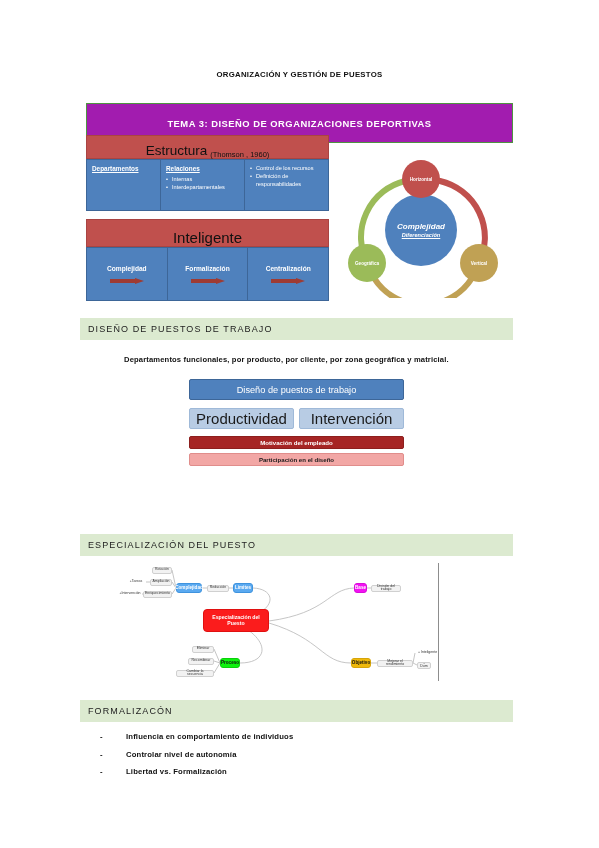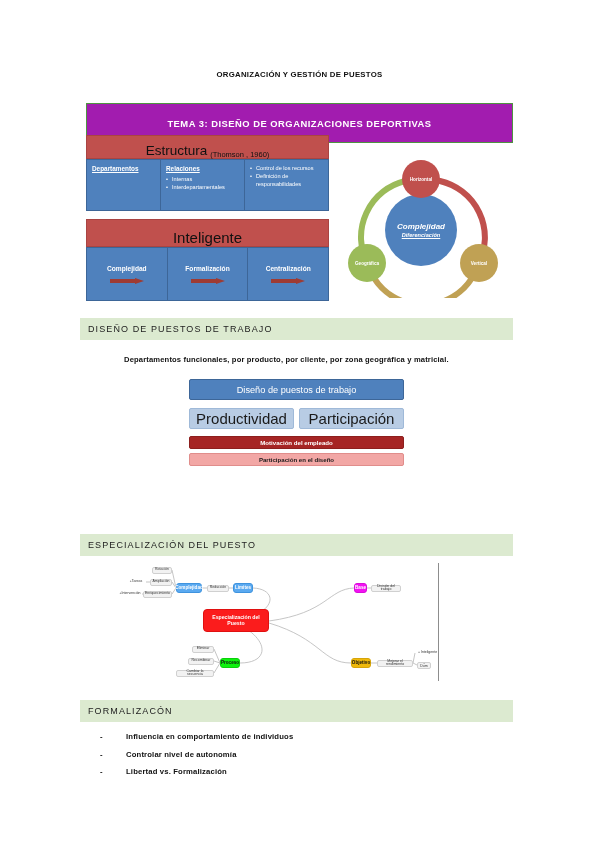--- a/index.html
+++ b/index.html
@@ -518,21 +518,21 @@
   <div class="body-text">Departamentos funcionales, por producto, por cliente, por zona geográfica y matricial.</div>
 
   <div class="jobdesign">
     <div class="jd-row">
       <div class="jd-box jd-blue">Diseño de puestos de trabajo</div>
     </div>
     <div class="jd-row">
     </div>
     <div class="jd-row">
       <div class="jd-box jd-lightblue">Productividad</div>
-      <div class="jd-box jd-lightblue">Participación</div>
+      <div class="jd-box jd-lightblue">Intervención</div>
     </div>
     <div class="jd-row jd-gap">
       <div class="jd-box jd-darkred">Motivación del empleado</div>
     </div>
     <div class="jd-row">
       <div class="jd-box jd-pink">Participación en el diseño</div>
     </div>
   </div>
 
   <div class="section-header" id="sh-especializacion">ESPECIALIZACIÓN DEL PUESTO</div>

